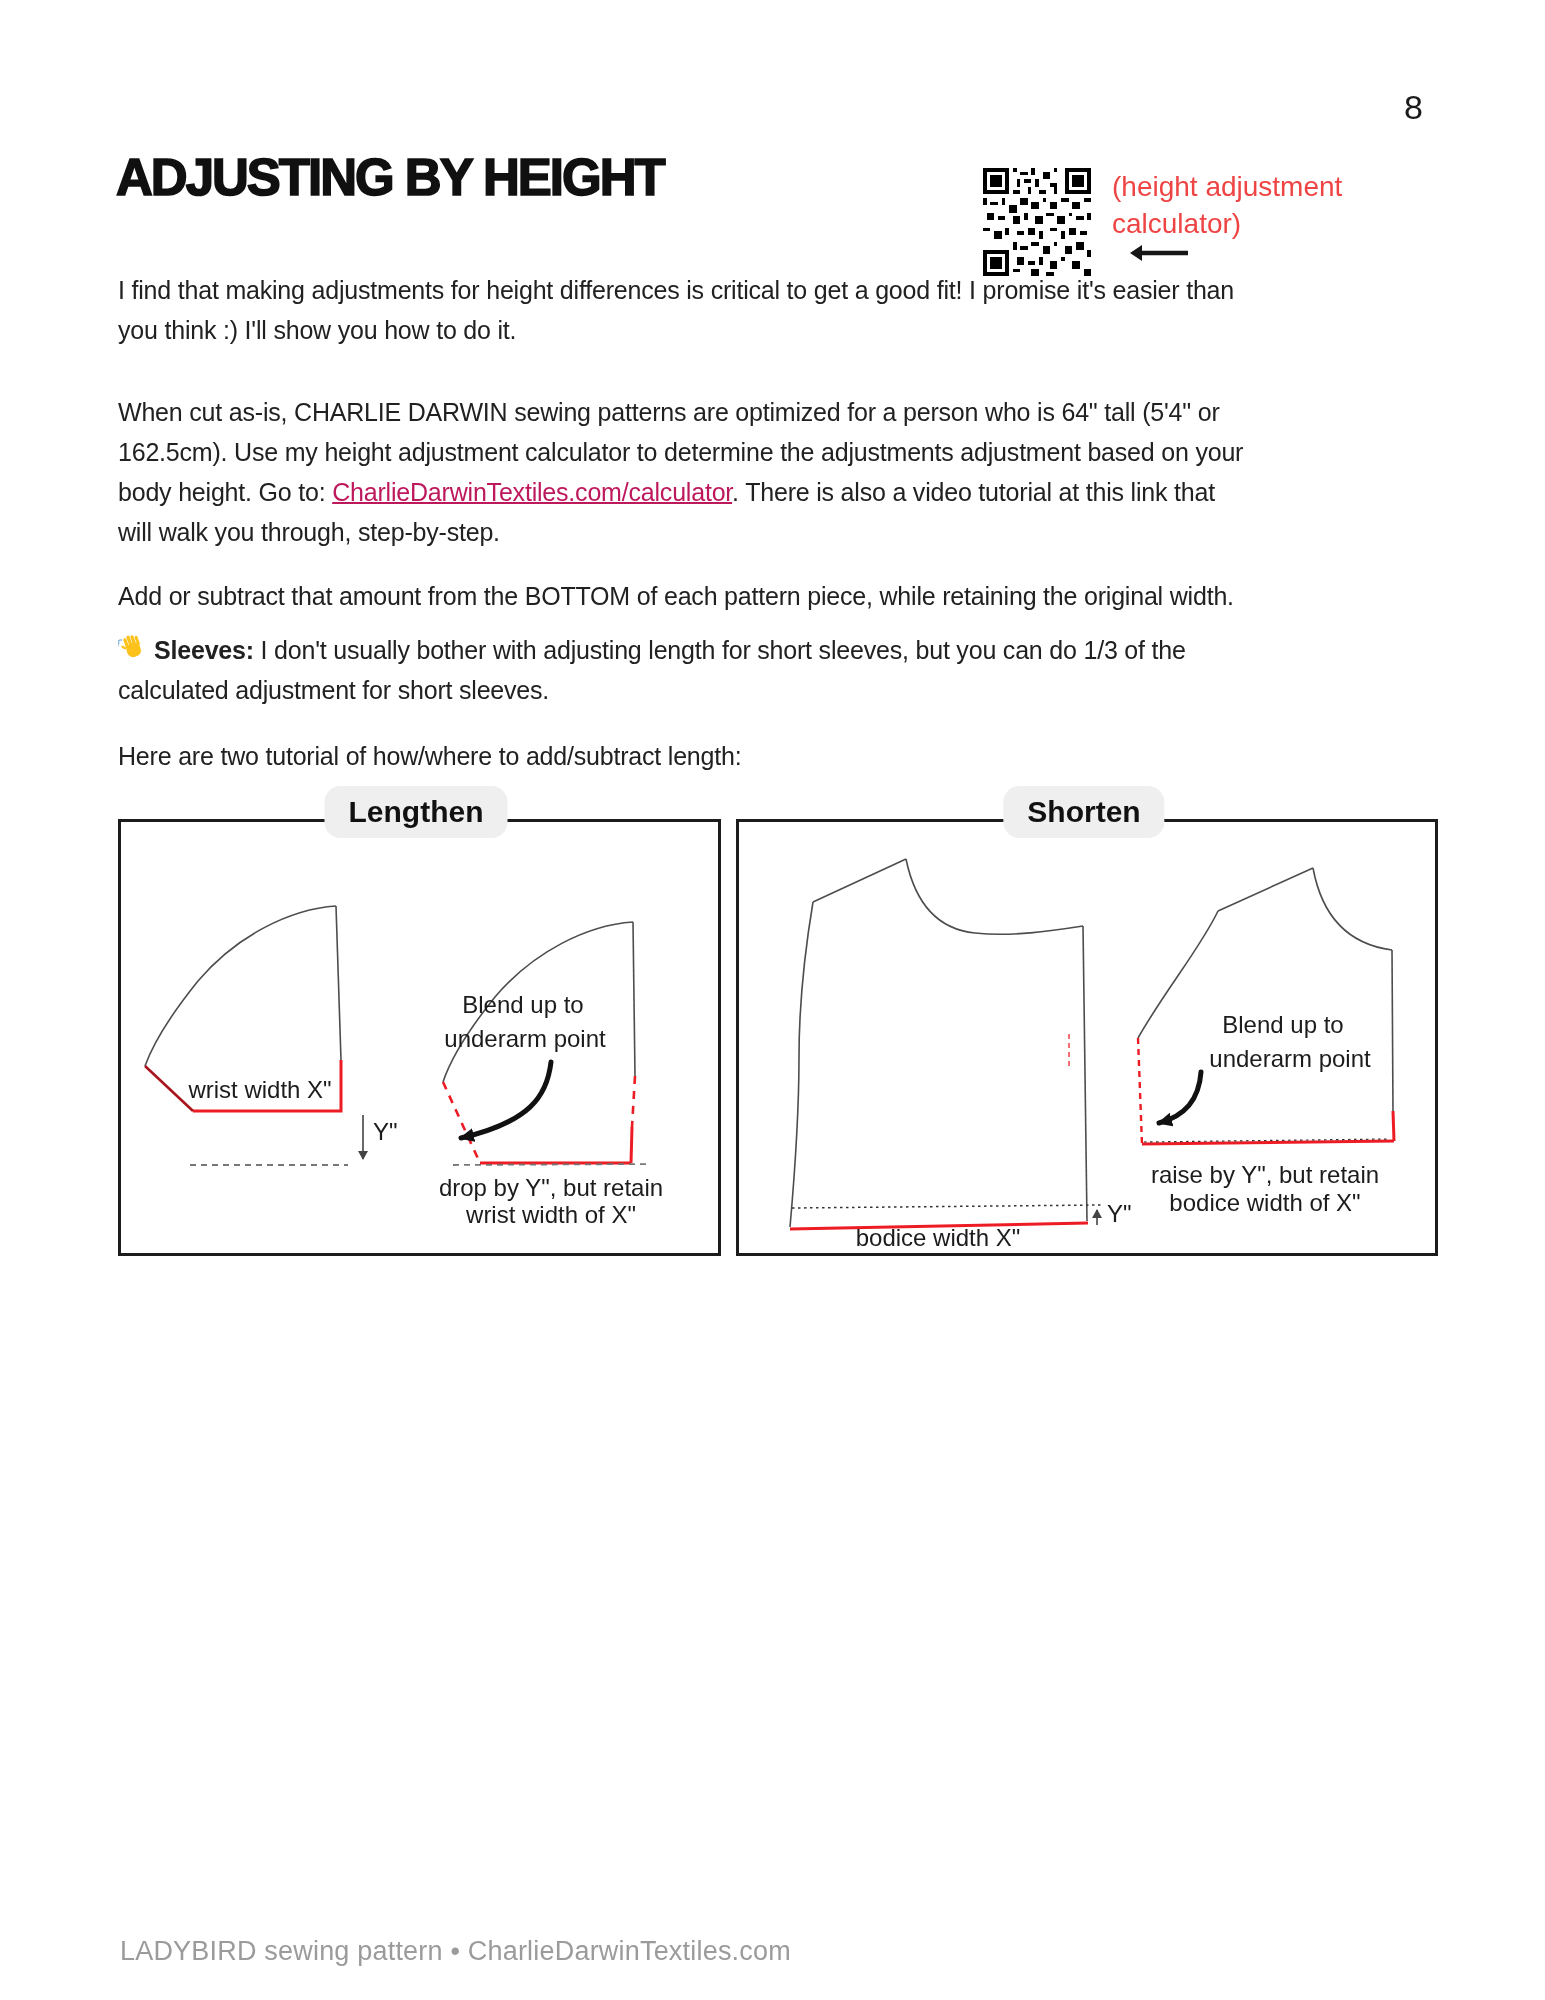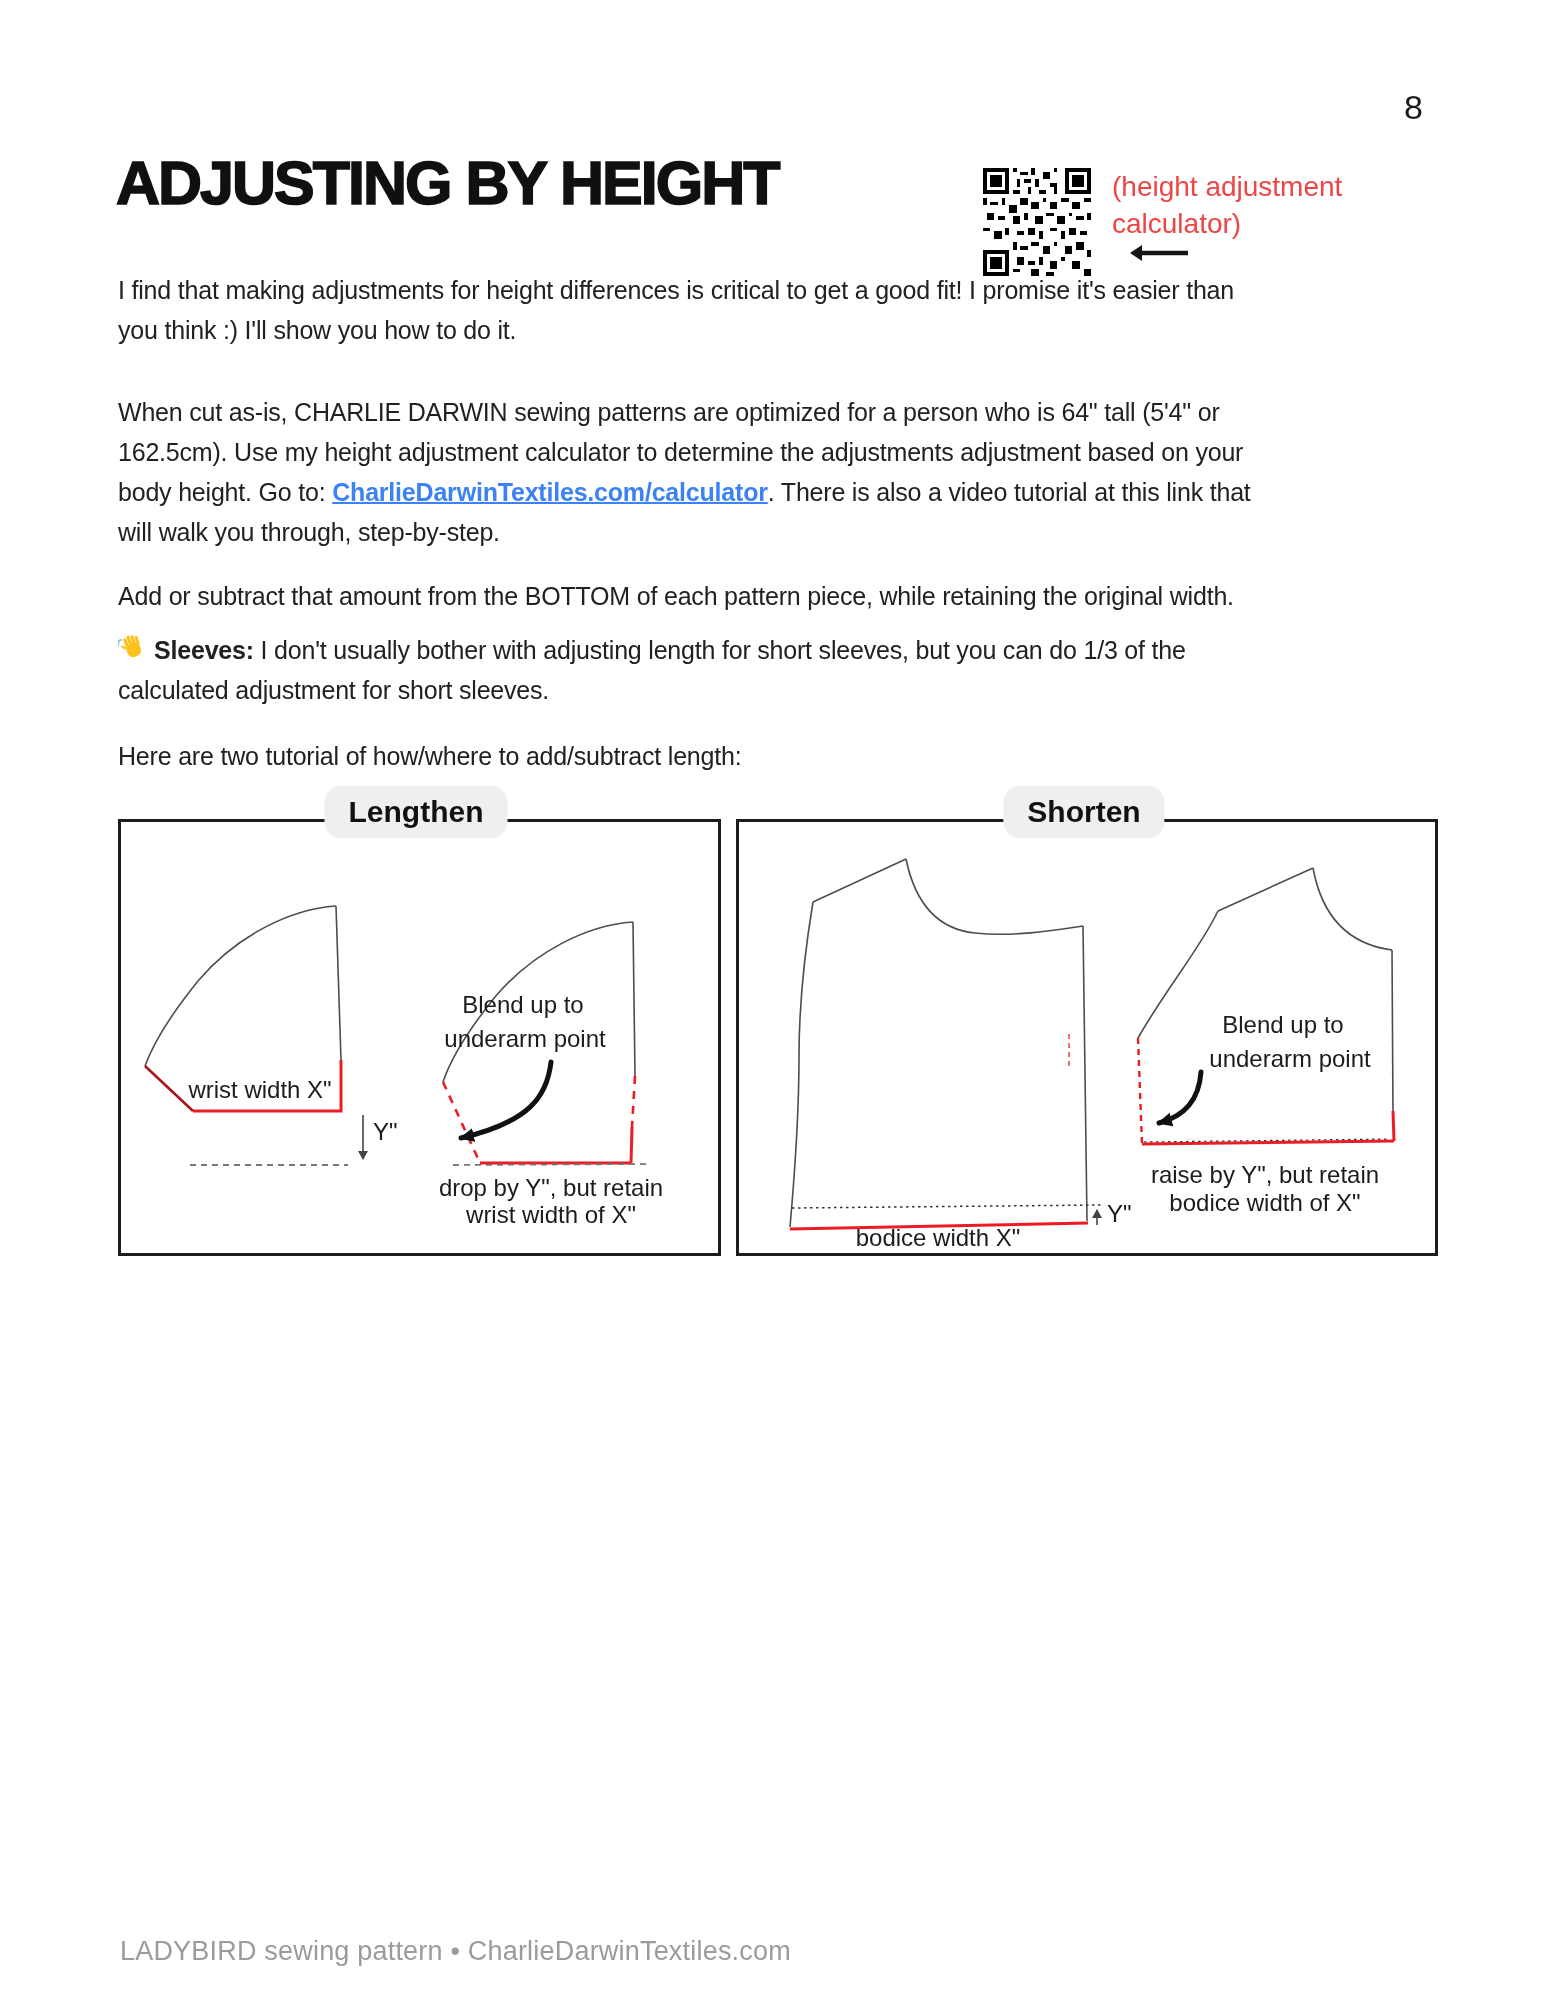--- a/index.html
+++ b/index.html
@@ -1,28 +1,28 @@
 <!DOCTYPE html>
 <html><head>
 <meta charset="utf-8">
 <style>
   html,body{margin:0;padding:0;background:#ffffff;}
   .page{position:relative;width:1545px;height:2000px;background:#fff;overflow:hidden;
         font-family:"Liberation Sans",sans-serif;color:#1f1f1f;}
   .abs{position:absolute;}
   .page-number{left:1404px;top:88px;font-size:34px;color:#1a1a1a;}
-  .title{left:116px;top:148px;font-size:61px;font-weight:bold;color:#101010;
+  .title{left:116px;top:148px;font-size:51px;font-weight:bold;color:#101010;
          letter-spacing:-2px;-webkit-text-stroke:1.6px #101010;white-space:nowrap;}
   .qr{left:983px;top:168px;width:108px;height:108px;}
   .qr-caption{left:1112px;top:168px;font-size:28px;line-height:37px;color:#ef4444;white-space:nowrap;}
   .qr-arrow{left:1128px;top:240px;}
   .para{left:118px;font-size:25px;line-height:40px;letter-spacing:-0.2px;color:#212121;white-space:nowrap;}
   .p1{top:270px;} .p2{top:392px;} .p3{top:576px;} .p4{top:630px;} .p5{top:736px;}
   .bold{font-weight:bold;}
-  .link{font-weight:bold;text-decoration:underline;text-decoration-thickness:2px;color:#3b82f6;cursor:pointer;}
+  .link{font-weight:normal;text-decoration:underline;text-decoration-thickness:2px;color:#be185d;cursor:pointer;}
   .emoji{display:inline-block;width:30px;height:30px;vertical-align:-4px;margin-right:6px;}
   .diagram-box{border:3px solid #1c1c1c;background:#fff;}
   .box-lengthen{left:118px;top:819px;width:597px;height:431px;}
   .box-shorten{left:736px;top:819px;width:696px;height:431px;}
   .pill{top:786px;transform:translateX(-50%);background:#efefef;border-radius:16px;
         padding:9px 24px;font-size:30px;font-weight:bold;color:#111;z-index:3;white-space:nowrap;}
   .pill-lengthen{left:416px;text-align:center;} .pill-shorten{left:1084px;text-align:right;}
   .diagram-svg{position:absolute;inset:0;width:100%;height:100%;}
   .footer{left:120px;top:1936px;font-size:27px;color:#9b9b9b;letter-spacing:0.2px;white-space:nowrap;}
   svg text{font-family:"Liberation Sans",sans-serif;font-size:24px;fill:#1c1c1c;}

